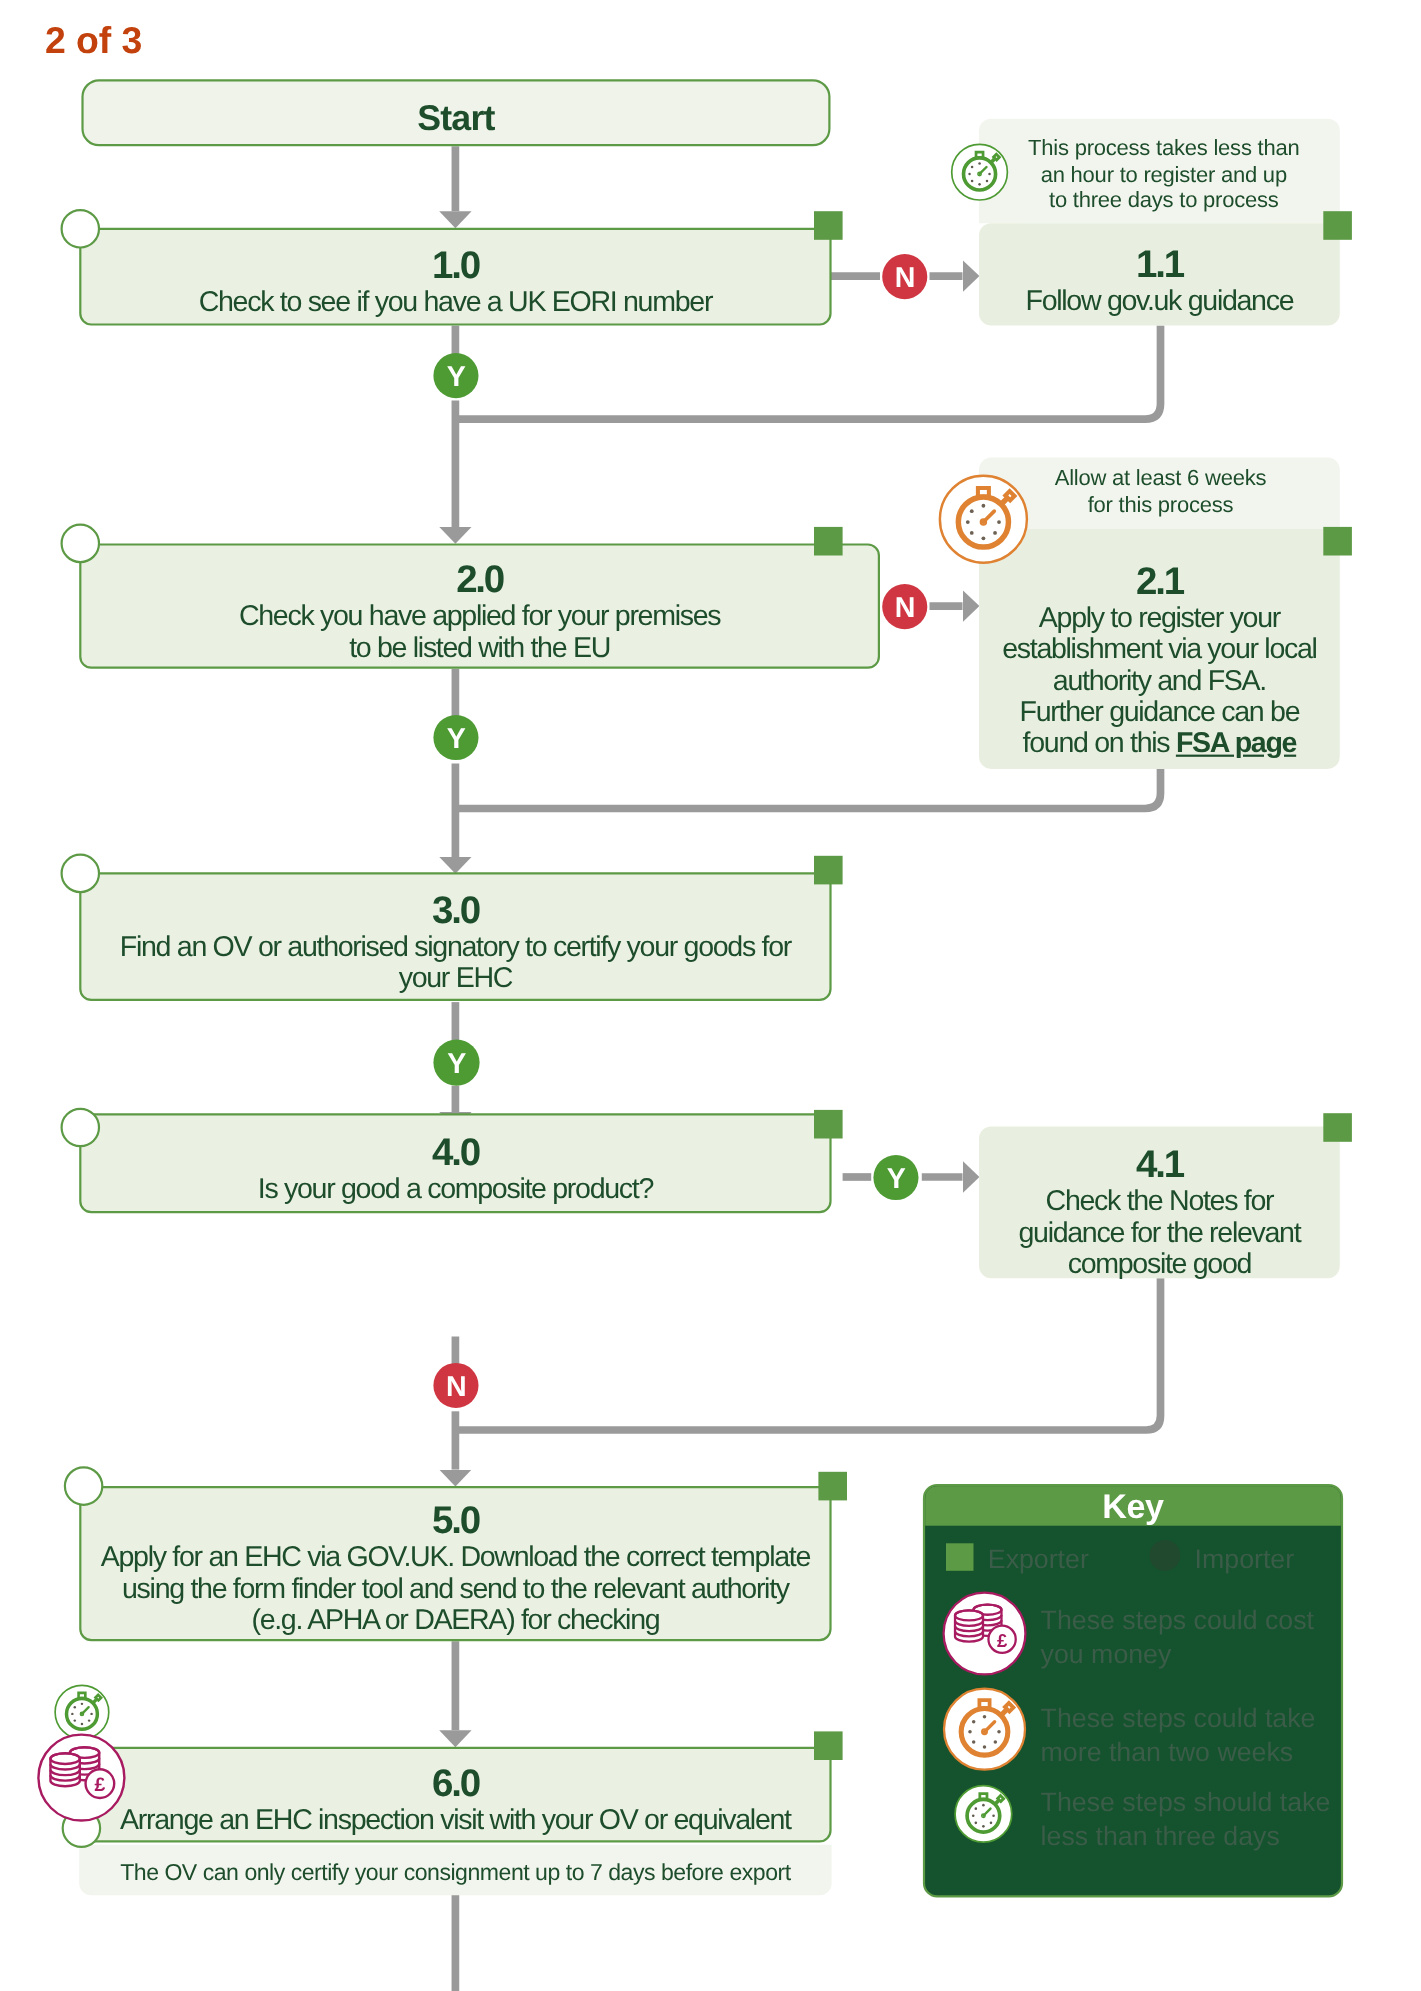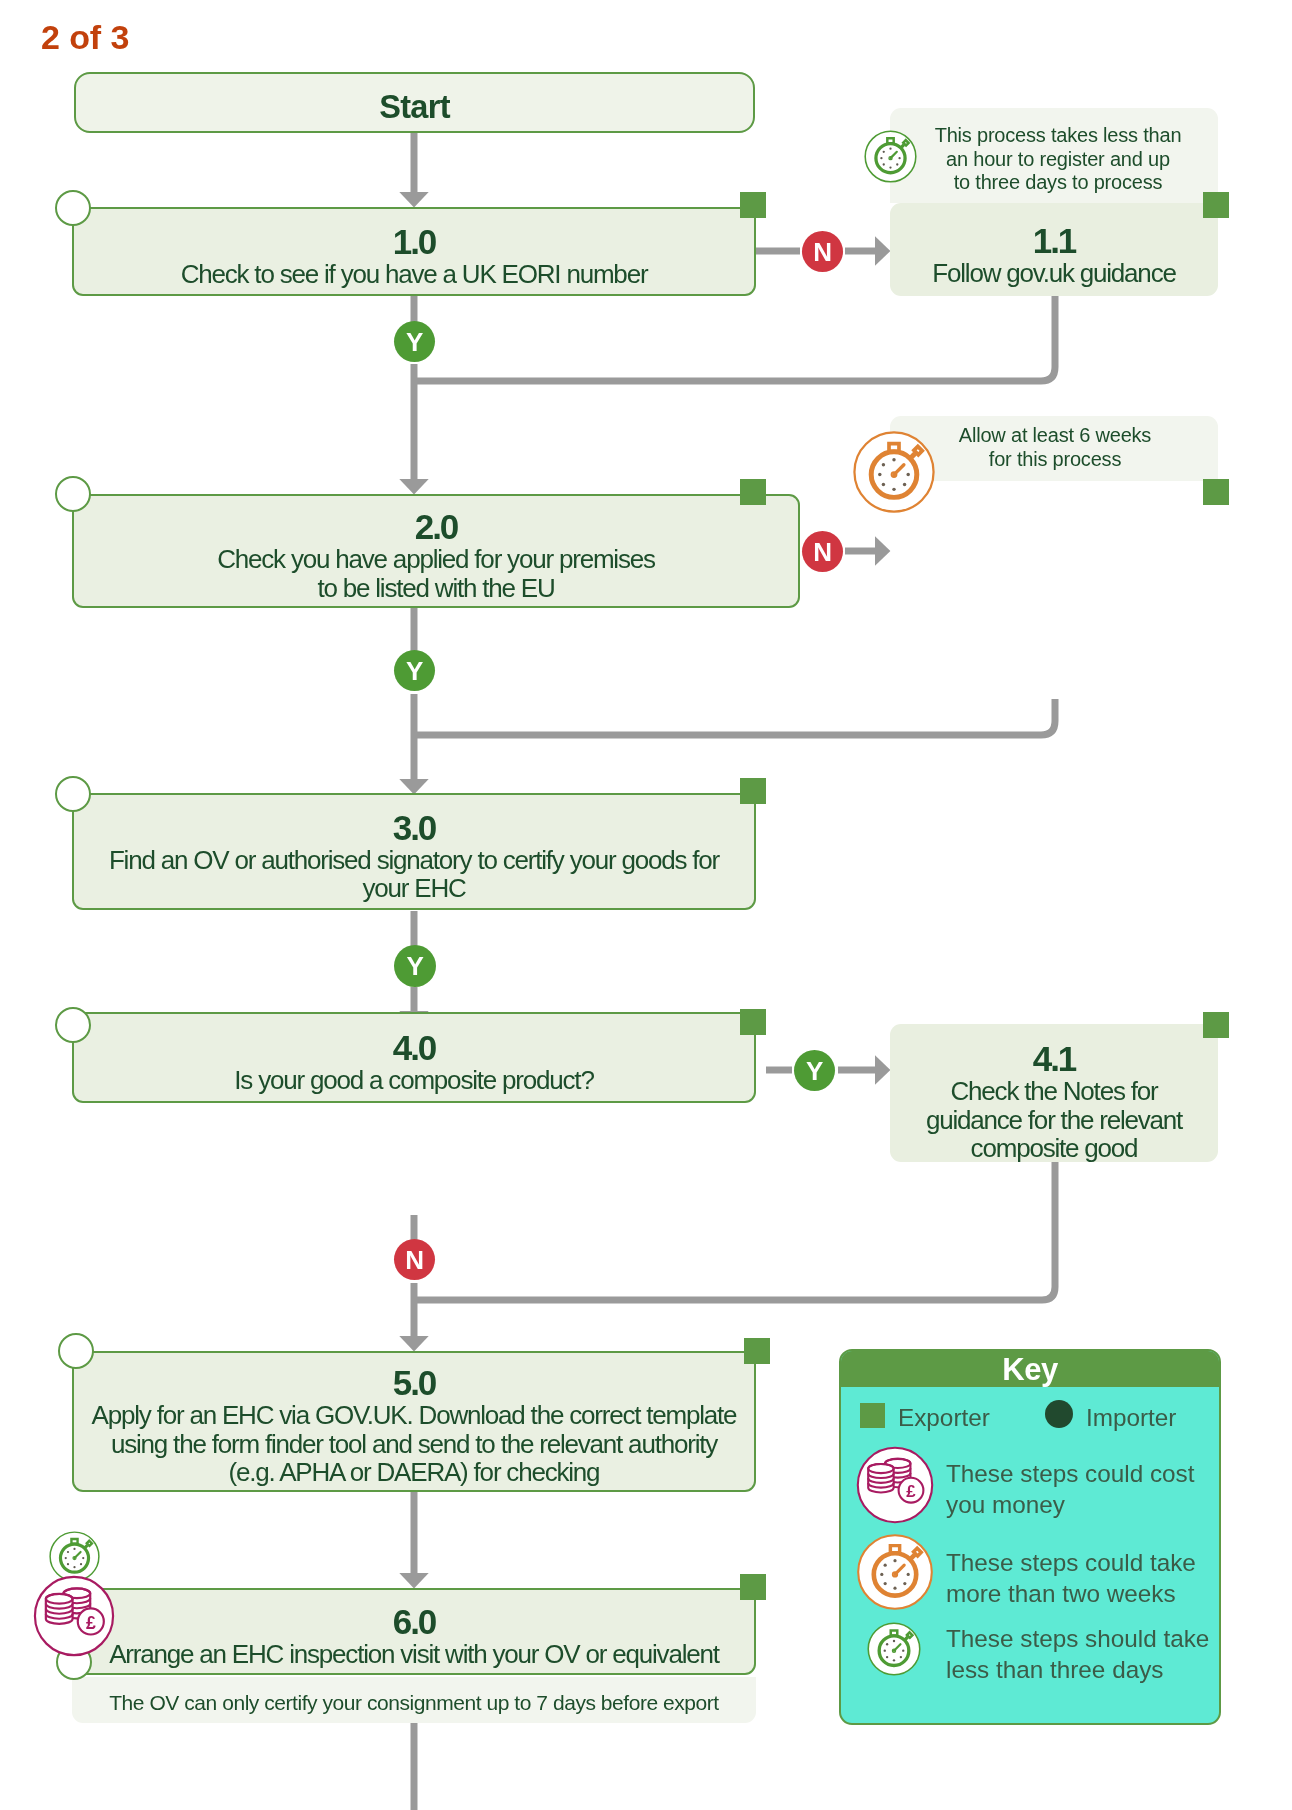--- a/index.html
+++ b/index.html
@@ -37,21 +37,21 @@
   
   .esq{background:#5d9a45;}
 
   
   .badge{border-radius:50%;display:flex;align-items:center;justify-content:center;
          color:#fff;font-weight:bold;font-size:26px;line-height:1;letter-spacing:-0.5px;}
   .badge.y{background:#4e9b34;}
   .badge.n{background:#d03641;}
 
   
-  .keypanel{border:2.5px solid #5d9a45;border-radius:13px;background:#5eead4;overflow:hidden;}
+  .keypanel{border:2.5px solid #5d9a45;border-radius:13px;background:#14532d;overflow:hidden;}
   .keyhead{background:#5d9a45;color:#fff;font-size:31px;font-weight:bold;letter-spacing:-0.4px;
            display:flex;align-items:flex-start;justify-content:center;padding-top:1px;}
   .keytext{font-size:24.3px;color:#3b5c48;line-height:31.3px;white-space:pre;}
   .fsalink{font-weight:bold;text-decoration:underline;color:#1d4d2b;}
 </style>
 </head>
 <body>
 
 <div id="stage">
 
@@ -138,20 +138,28 @@
   <div class="abs badge n" style="left:802px;top:531px;width:41px;height:41px;">
     <span>N</span>
   </div>
   <div class="abs badge y" style="left:394px;top:650px;width:41px;height:41px;">
     <span>Y</span>
   </div>
 
   <div class="abs nbox sm" style="left:890px;top:416px;width:328px;height:65px;padding:16px 0 18px 2px;border-bottom-left-radius:0;border-bottom-right-radius:0;">
     <span>Allow at least 6 weeks
 for this process</span>
+  </div>
+  <div class="abs bbox" style="left:890px;top:481px;width:328px;height:218px;padding:11px 14px 0;">
+    <div class="pnum">2.1</div>
+    <div class="ptext"><span>Apply to register your
+establishment via your local
+authority and FSA.
+Further guidance can be
+found on this </span><span class="fsalink">FSA page</span></div>
   </div>
   <div class="abs esq" style="left:1203px;top:479px;width:26px;height:26px;"></div>
 
   <div class="abs pbox" style="left:72px;top:793px;width:684px;height:117px;padding:0 26px;">
     <div class="pnum">3.0</div>
     <div class="ptext">Find an OV or authorised signatory to certify your goods for
 your EHC</div>
   </div>
   <div class="abs ocircle" style="left:55px;top:776px;width:36px;height:36px;"></div>
   <div class="abs esq" style="left:740px;top:778px;width:26px;height:26px;"></div>

